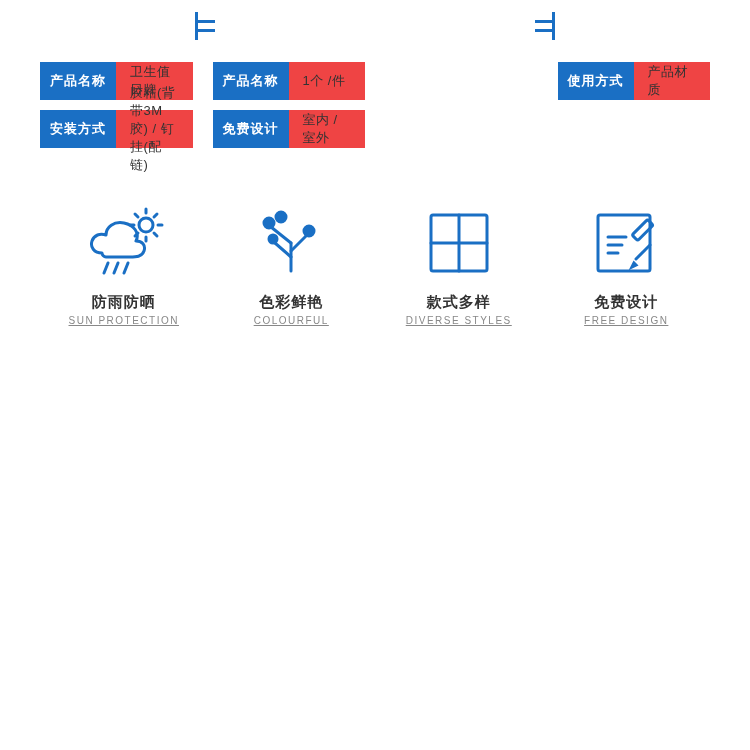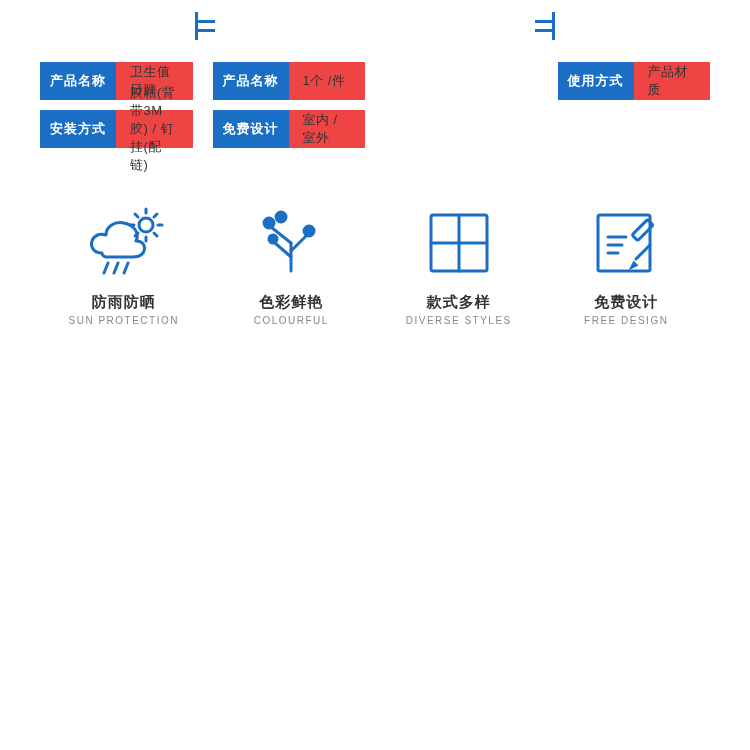--- a/index.html
+++ b/index.html
@@ -131,20 +131,21 @@
       font-size: 15px;
       font-weight: 700;
       color: #333;
       letter-spacing: 1px;
       margin-bottom: 3px;
     }
     .feature-label-en {
       font-size: 10px;
       color: #888;
       letter-spacing: 1.5px;
+      text-decoration: underline;
     }
   </style>
 </head>
 <body>
 
 <div class="page">
 
   <div class="header">
     <div class="header-bracket">
       <div class="bracket-tl"></div>

